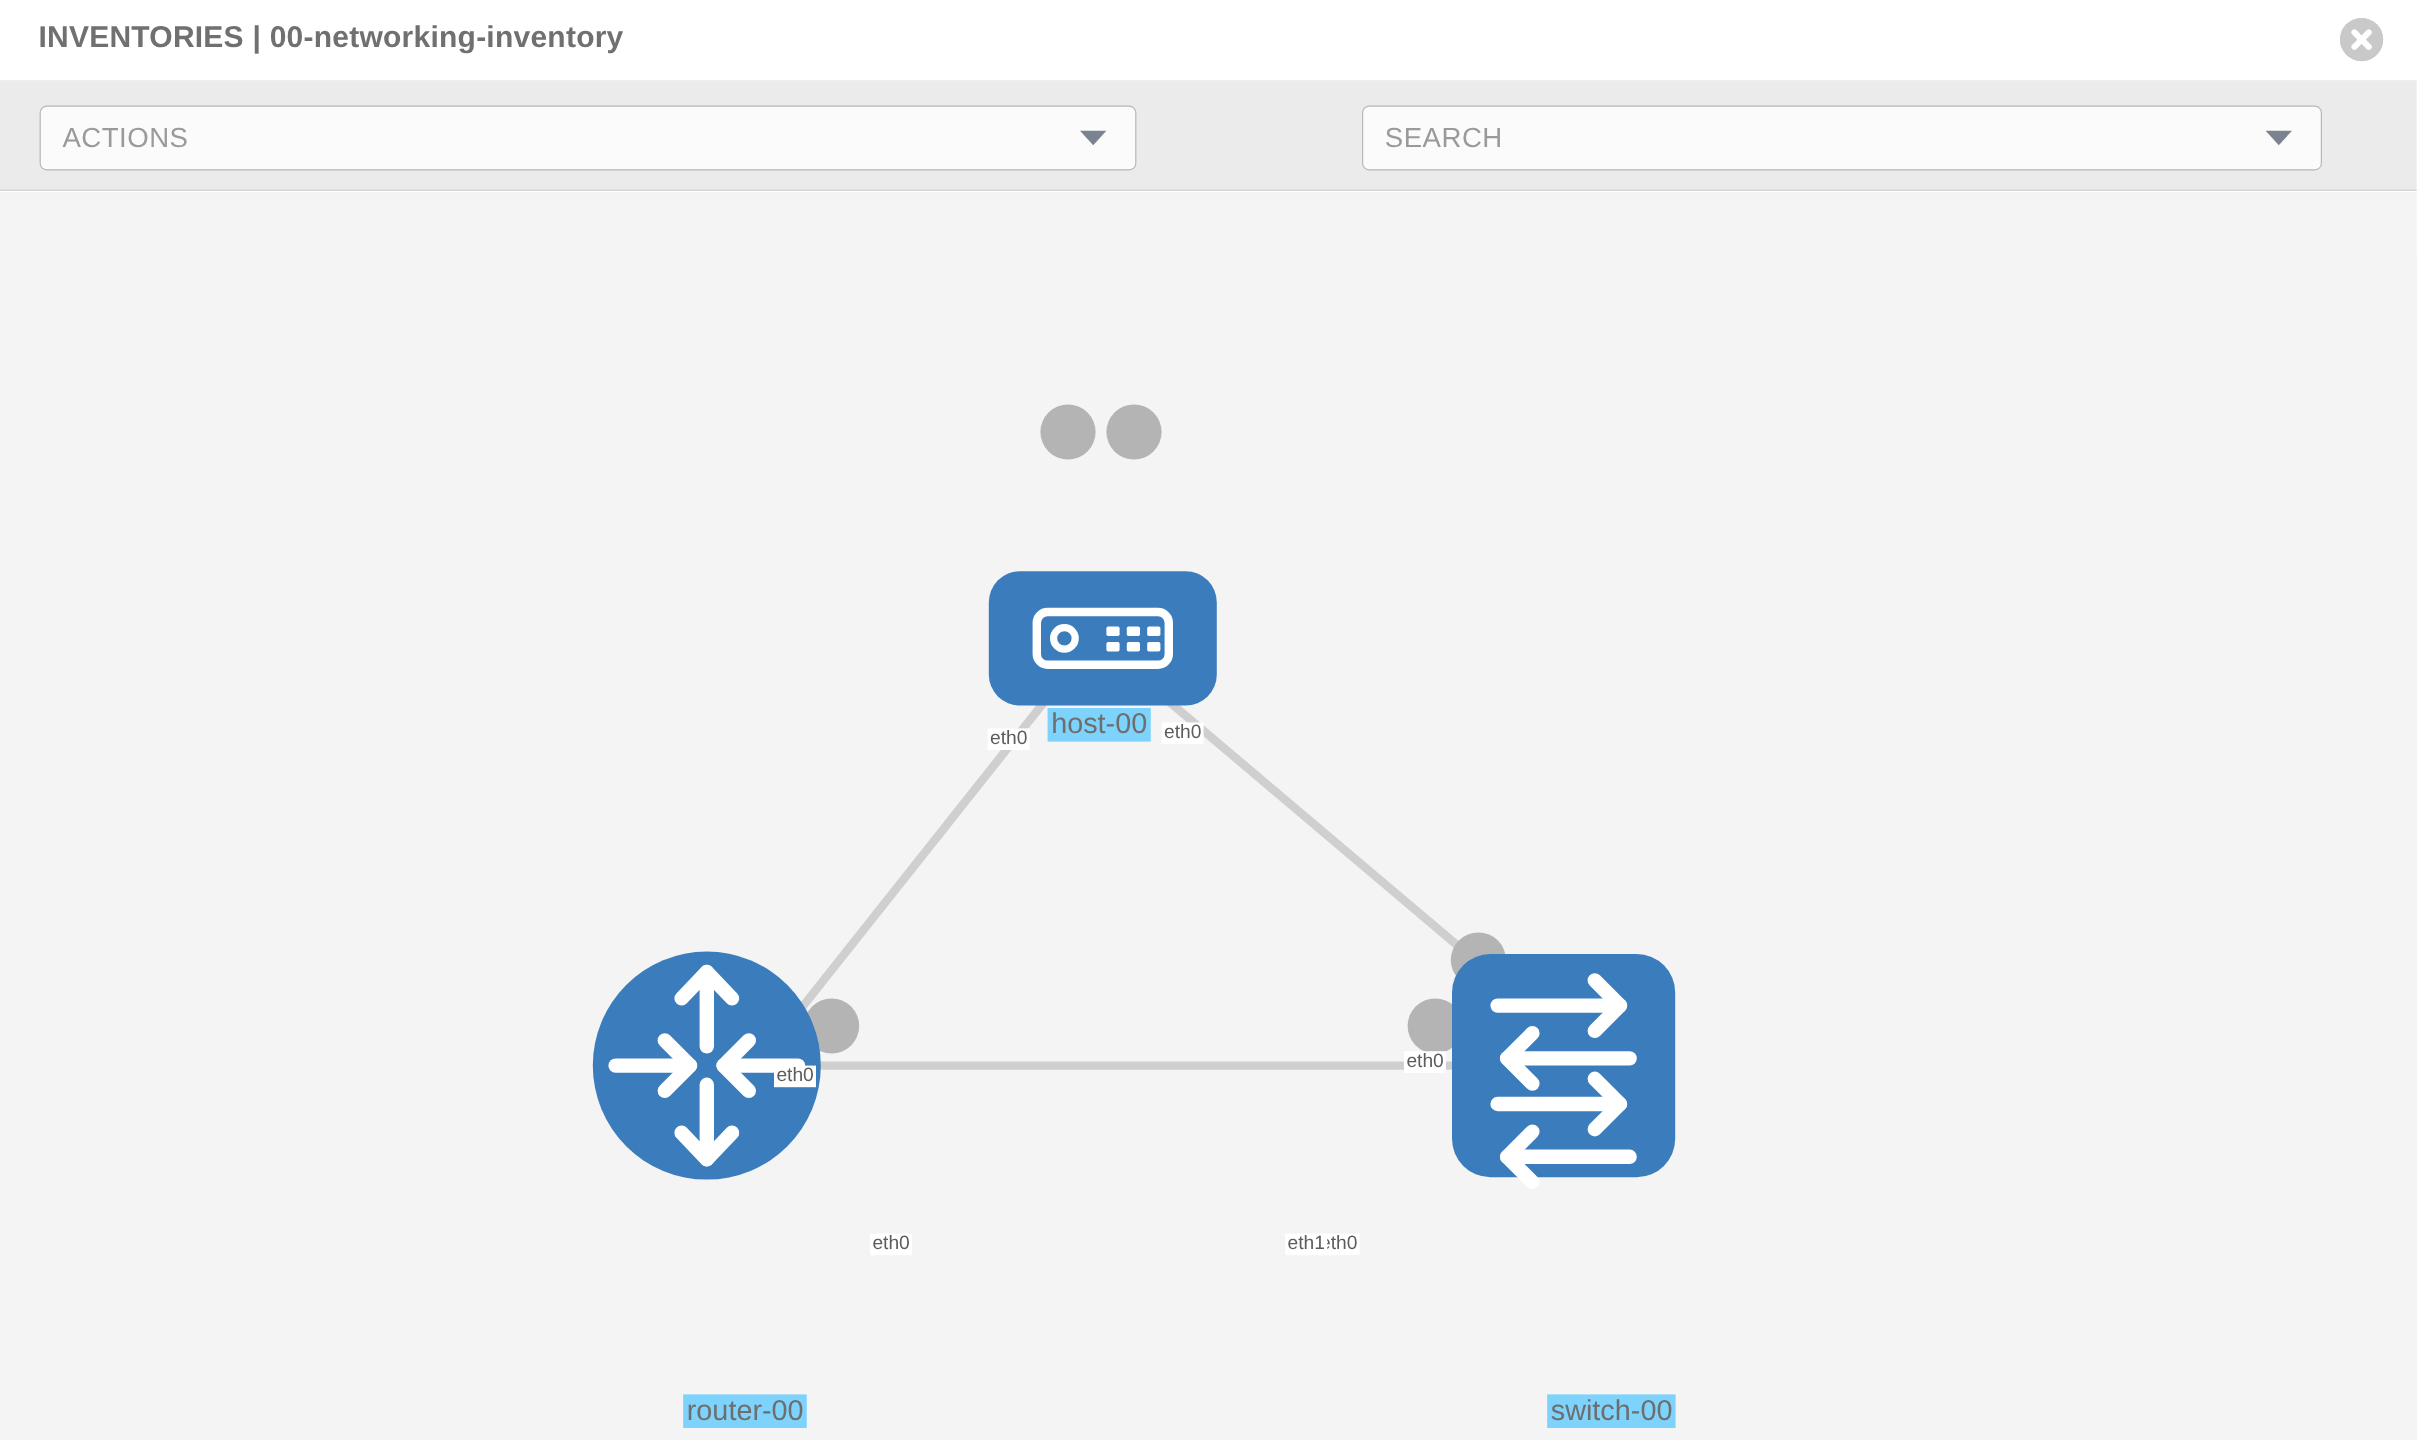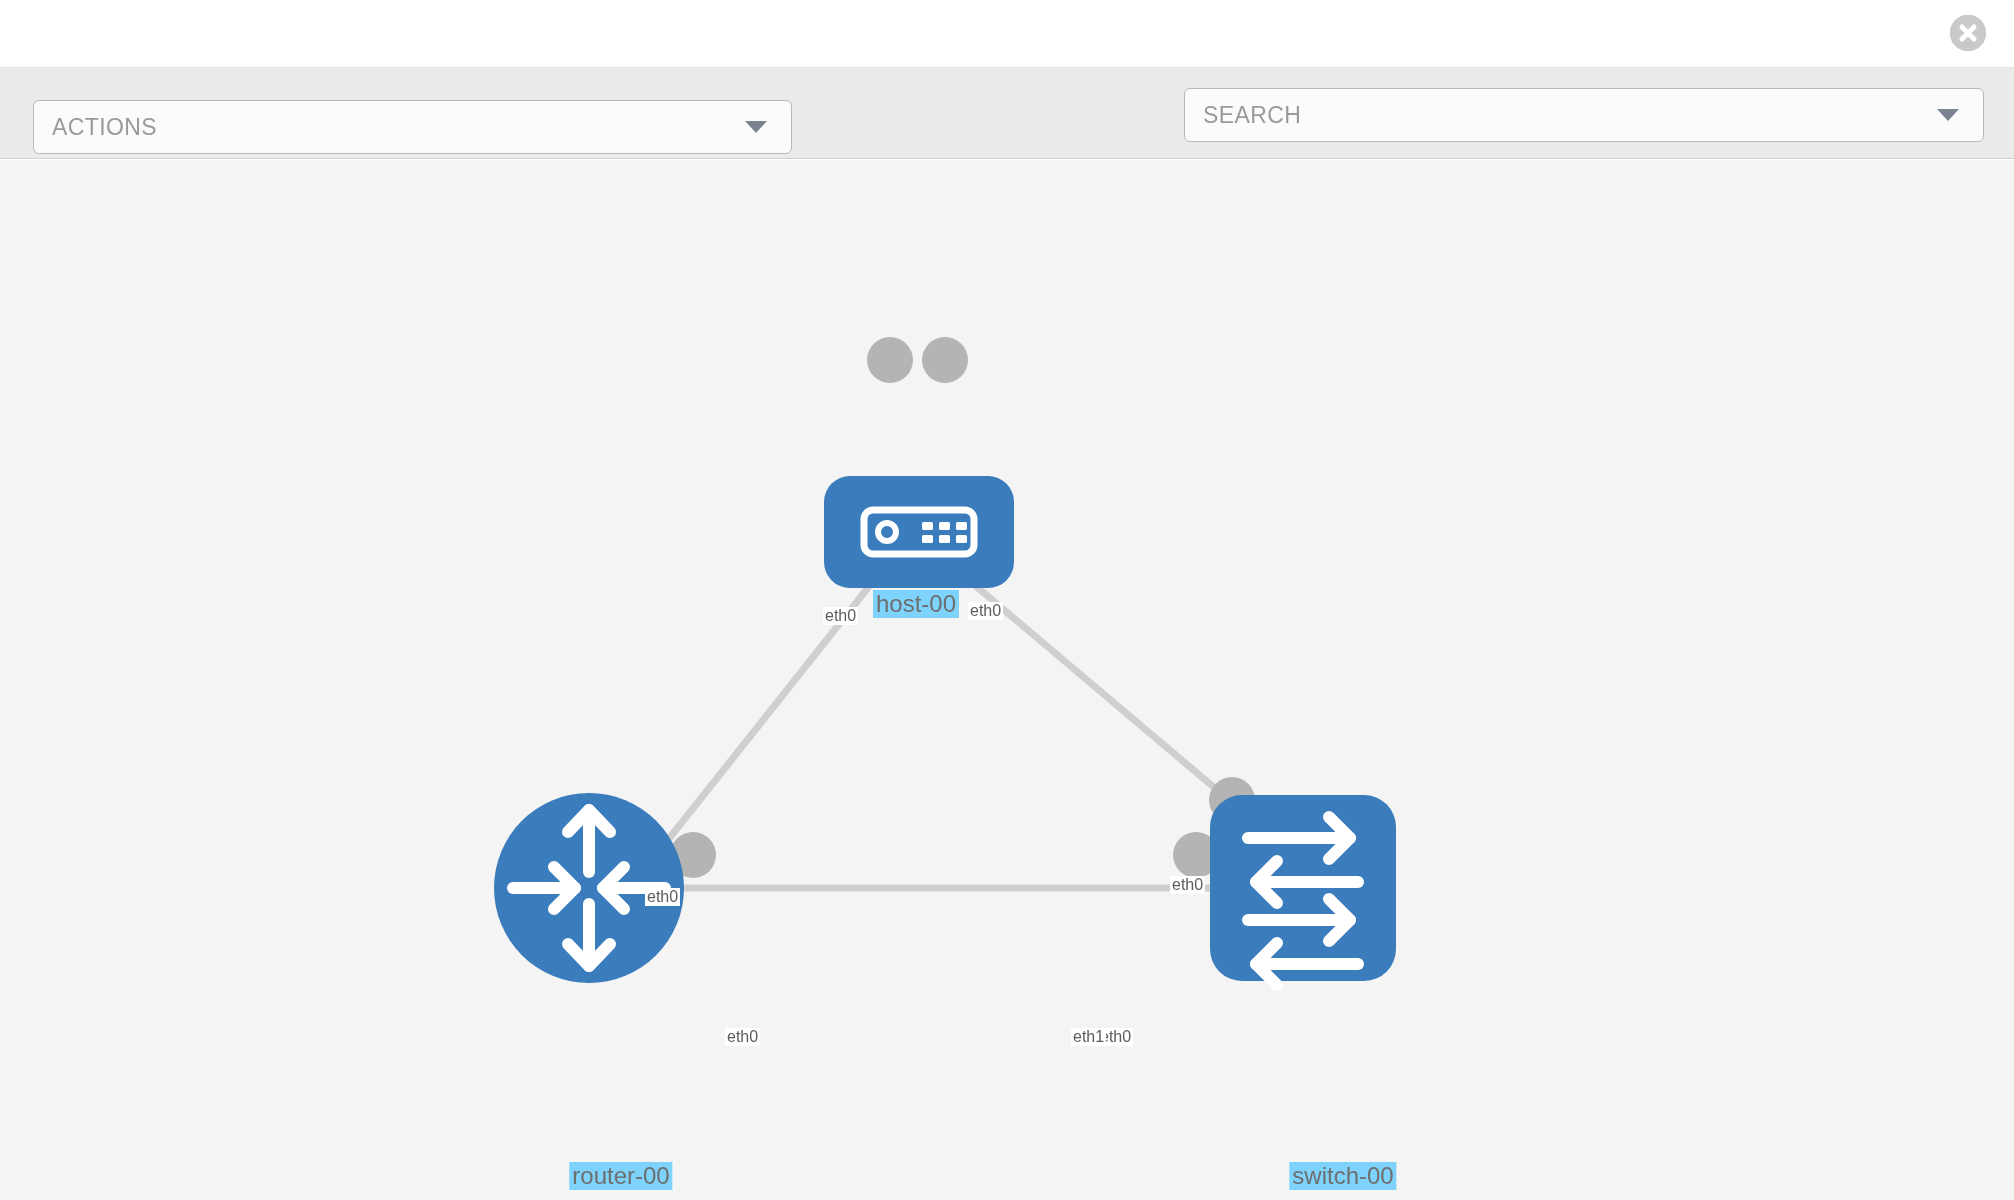--- a/index.html
+++ b/index.html
@@ -81,22 +81,22 @@
     position: absolute;
     right: 24px;
     top: 50%;
     transform: translateY(-50%);
     width: 0; height: 0;
     border-left: 11px solid transparent;
     border-right: 11px solid transparent;
     border-top: 12px solid #7b8391;
   }
 
-  #actions-select { left: 33px; top: 32px; width: 759px; height: 54px; }
-  #search-select  { left: 1184px; top: 20px; width: 800px; height: 54px; }
+  #actions-select { left: 33px; top: 20px; width: 914px; height: 54px; }
+  #search-select  { left: 1135px; top: 20px; width: 800px; height: 54px; }
 
   .tool-icon {
     position: absolute;
     top: 88px;
     width: 44px;
     height: 44px;
     cursor: pointer;
   }
   #wrench-btn { left: 1044px; top: 90px; }
   #key-btn    { left: 1112px; top: 90px; }
@@ -132,20 +132,21 @@
     padding: 0 2px;
     white-space: nowrap;
   }
 </style>
 </head>
 <body>
 
 <div id="app">
 
   <div class="header">
+    <div class="header-title">INVENTORIES | 00-networking-inventory</div>
     <div class="close-btn">
       <svg width="36" height="36" viewBox="0 0 36 36">
         <circle cx="18" cy="18" r="18" fill="#c9c9c9"></circle>
         <path d="M12 12 L24 24 M24 12 L12 24" stroke="#ffffff" stroke-width="5" stroke-linecap="round"></path>
       </svg>
     </div>
   </div>
 
   <div class="toolbar">
 

